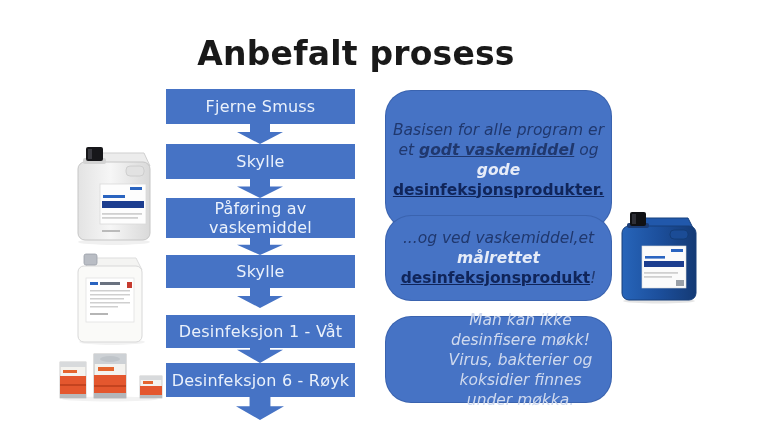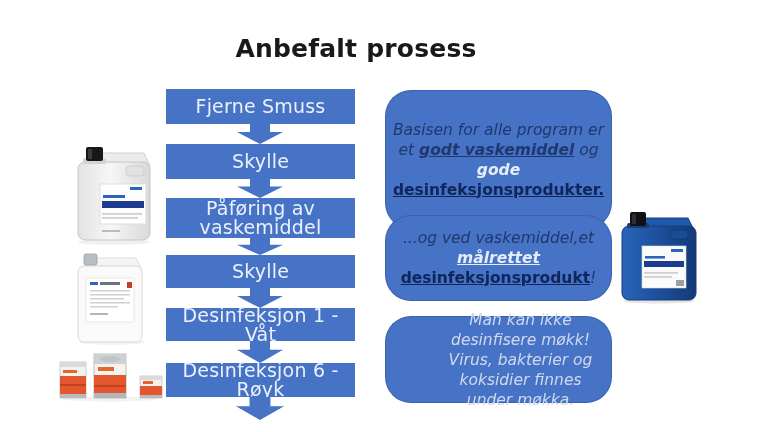--- a/index.html
+++ b/index.html
@@ -11,50 +11,50 @@
     --flow-text:#EAF1FB;
   }
   html,body{margin:0;padding:0;background:#e9e9e9;}
   .slide{
     position:relative;width:768px;height:432px;margin:0 auto;
     background:#ffffff;overflow:hidden;
     font-family:"DejaVu Sans", sans-serif;
   }
   .title{
     position:absolute;left:170px;top:34px;width:372px;
-    text-align:center;font-size:25px;font-weight:bold;color:#191919;
+    text-align:center;font-size:33px;font-weight:bold;color:#191919;
     letter-spacing:0.2px;
   }
   
   .flow-box{
     position:absolute;left:166px;width:189px;
     background:var(--accent-blue);
     color:var(--flow-text);
     display:flex;align-items:center;justify-content:center;
-    text-align:center;font-size:19px;line-height:19px;letter-spacing:0.2px;
+    text-align:center;font-size:16px;line-height:19px;letter-spacing:0.2px;
   }
   .flow-arrow{position:absolute;left:237px;width:46px;}
   .flow-arrow svg{display:block;width:100%;height:100%;}
   
   .callout{
     position:absolute;left:385px;width:227px;
     background:var(--accent-blue);
     border:1px solid rgba(24,52,110,0.25);
     border-radius:26px;
     display:flex;align-items:center;justify-content:center;
     box-sizing:border-box;padding:8px 10px;
   }
   .callout-text{
     margin:0;text-align:center;font-size:15.5px;line-height:20px;
     font-style:italic;color:var(--navy-text);
   }
   .callout.pale .callout-text{color:var(--pale-text);margin-left:44px;}
   .seg-plain{}
   .seg-em-dark{font-weight:bold;text-decoration:underline;}
-  .seg-em-light{font-weight:bold;text-decoration:underline;color:var(--light-text);}
+  .seg-em-light{font-weight:bold;color:var(--light-text);}
   .seg-em-light-nl{font-weight:bold;color:var(--light-text);}
   .seg-em-dark-up{font-weight:bold;font-style:normal;text-decoration:underline;color:var(--deep-navy-text);}
   
   .product{position:absolute;}
   .product svg{display:block;width:100%;height:100%;}
 </style>
 </head>
 <body>
 
 <div class="slide">
@@ -90,21 +90,21 @@
 
   <div class="flow-box" style="top:255px;height:33px;">
       <span>Skylle</span>
     </div>
   <div class="flow-arrow" style="top:288px;height:20px;">
       <svg viewBox="0 0 46 20" preserveAspectRatio="none">
         <polygon points="13,0 33,0 33,8 46,8 23,20 0,8 13,8" style="fill:var(--accent-blue);"></polygon>
       </svg>
     </div>
 
-  <div class="flow-box" style="top:308px;height:33px;justify-content:center;">
+  <div class="flow-box" style="top:315px;height:33px;justify-content:center;">
       <span>Desinfeksjon 1 - Våt</span>
     </div>
   <div class="flow-arrow" style="top:341px;height:22px;">
       <svg viewBox="0 0 46 20" preserveAspectRatio="none">
         <polygon points="13,0 33,0 33,8 46,8 23,20 0,8 13,8" style="fill:var(--accent-blue);"></polygon>
       </svg>
     </div>
 
   <div class="flow-box" style="top:363px;height:34px;">
       <span>Desinfeksjon 6 - Røyk</span>

